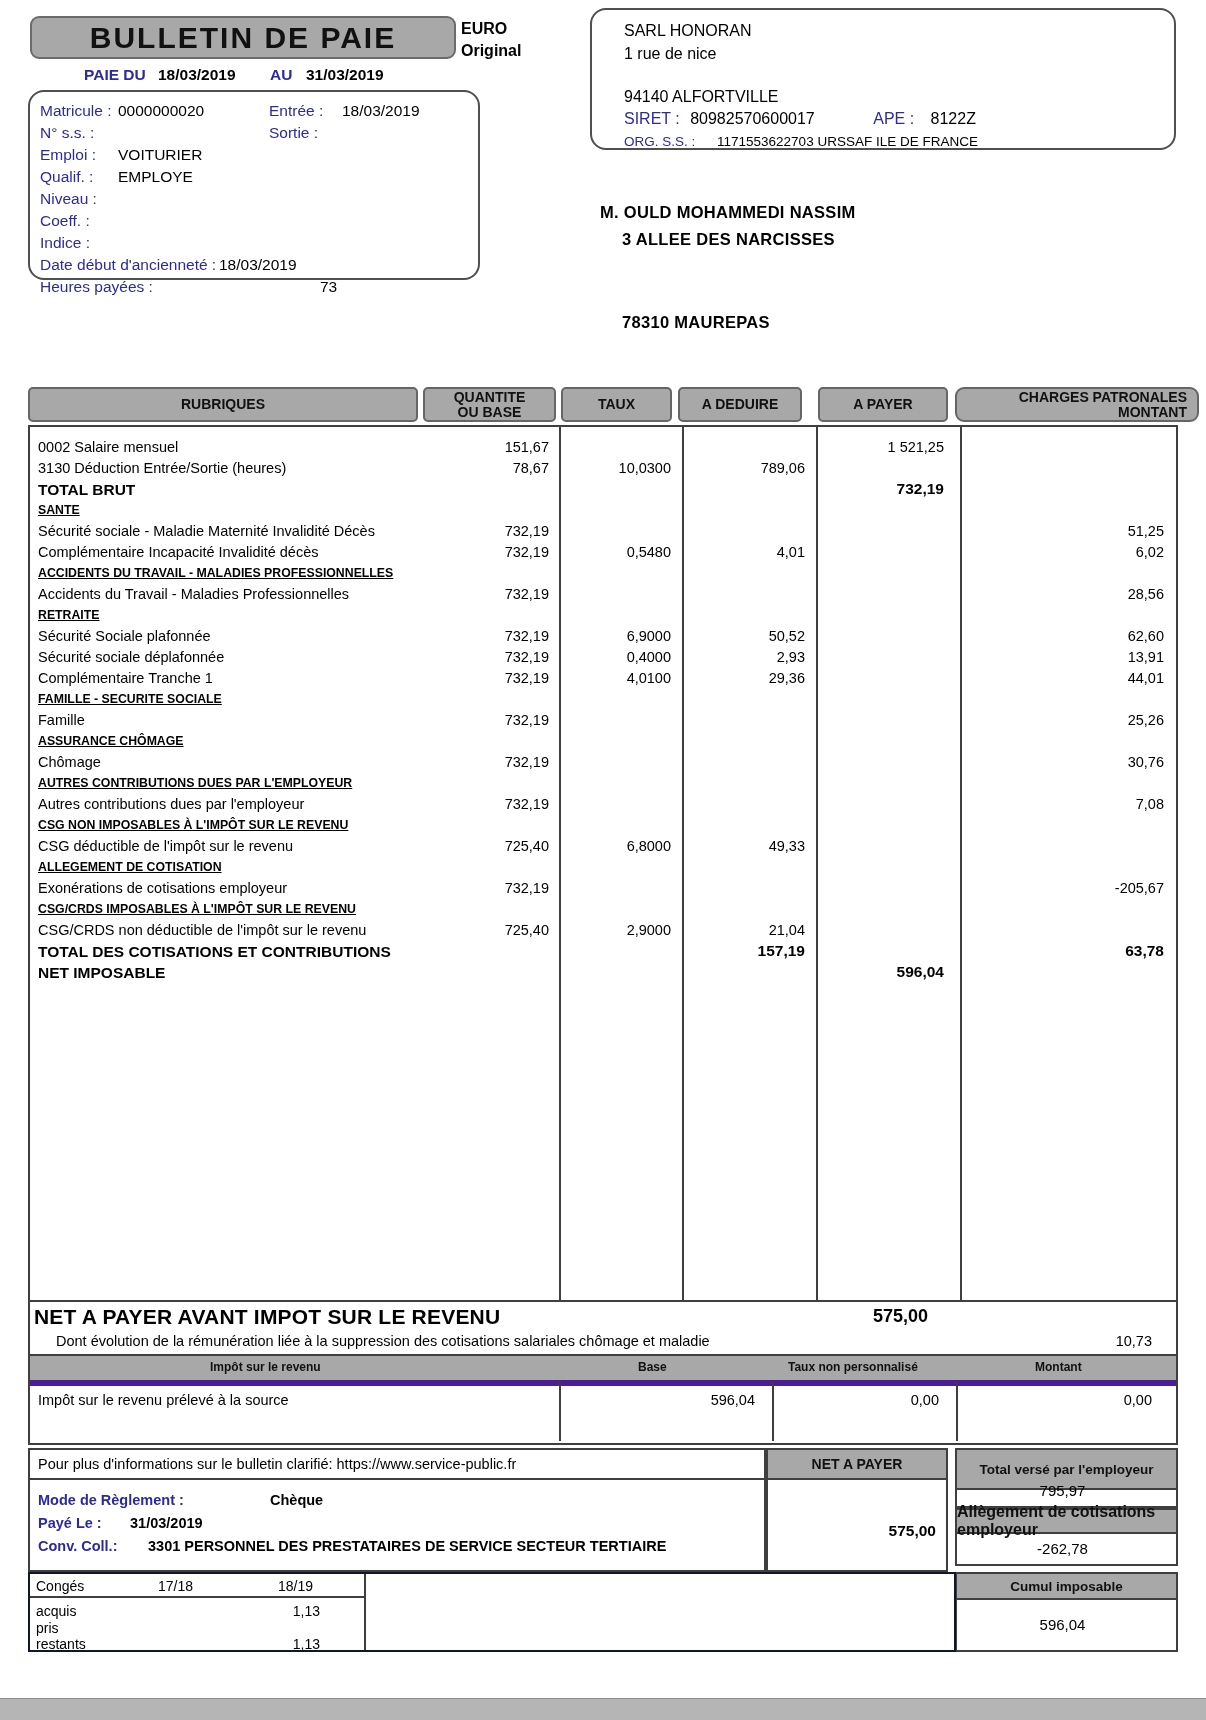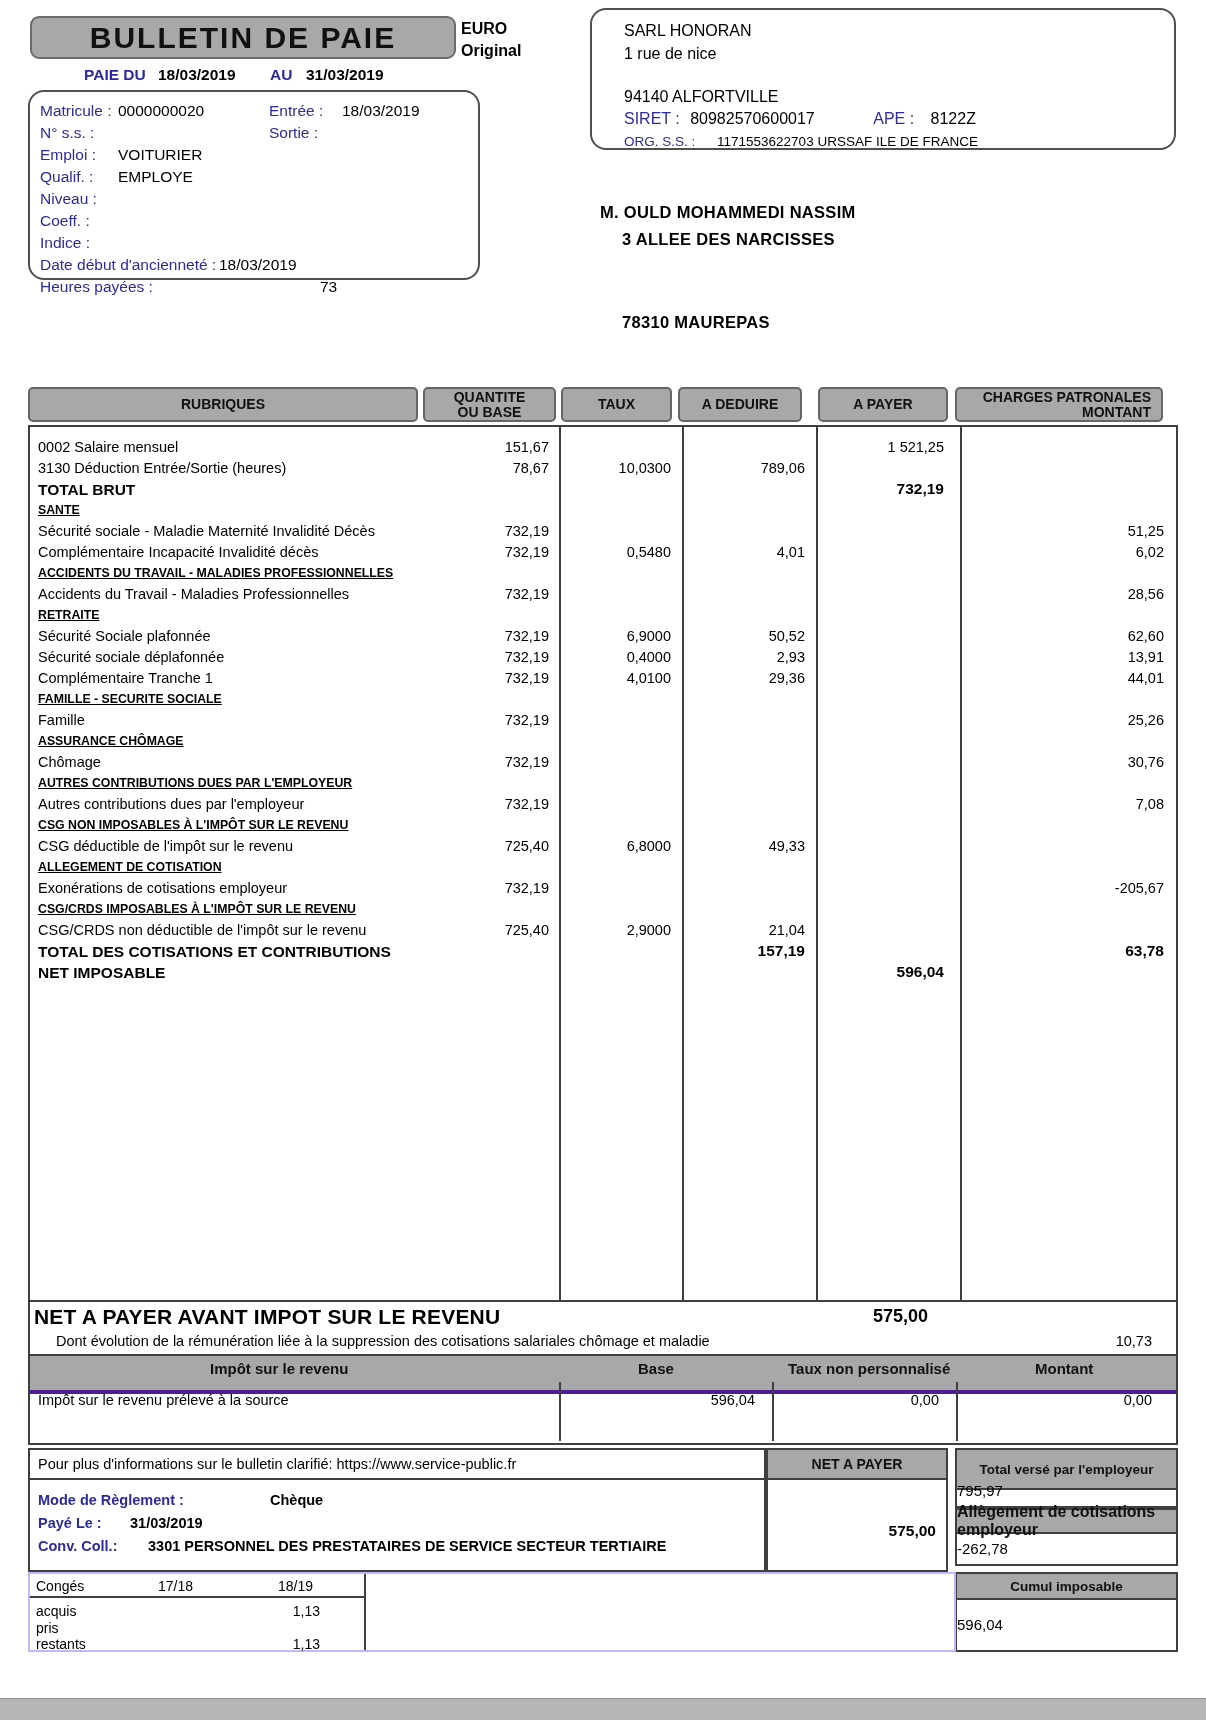--- a/index.html
+++ b/index.html
@@ -44,38 +44,38 @@
   .trow.section .rlabel { font-weight:bold; font-size:12.3px; text-decoration:underline; }
   .trow.total { font-weight:bold; font-size:15.5px; }
   .trow.total .c1 { padding-top:2px; }
 
   
   .lower-box { left:28px; top:1302px; width:1150px; height:143px; border:2px solid #3f3f3f; border-top:none; }
   .net-label { position:absolute; left:4px; top:3px; font-size:21px; font-weight:bold; letter-spacing:0.2px; }
   .net-value { position:absolute; left:740px; top:4px; width:158px; text-align:right; font-size:18px; font-weight:bold; }
   .net-note { position:absolute; left:26px; top:31px; font-size:14.5px; }
   .net-note-value { position:absolute; right:24px; top:31px; font-size:14.5px; }
-  .impot-head { position:absolute; left:0; top:52px; width:1146px; height:40px; background:#a8a8a8;
-    border-top:2px solid #3f3f3f; border-bottom:4px solid #4c1d95; font-weight:bold; font-size:15px; color:#111; }
+  .impot-head { position:absolute; left:0; top:52px; width:1146px; height:32px; background:#a8a8a8;
+    border-top:2px solid #3f3f3f; border-bottom:6px solid #4c1d95; font-weight:bold; font-size:12px; color:#111; }
   .impot-head span { position:absolute; top:4px; }
   .impot-rowarea { position:absolute; left:0; top:80px; width:1146px; height:59px; font-size:14.5px; }
   .impot-rowarea .ivline { position:absolute; top:0; height:100%; width:2px; background:#3f3f3f; }
 
   
   .foot-left { left:28px; top:1448px; width:738px; height:124px; border:2px solid #3f3f3f; font-size:14.5px; }
   .foot-info { border-bottom:2px solid #3f3f3f; height:30px; line-height:28px; padding-left:8px; }
   .payline { position:absolute; height:20px; line-height:20px; white-space:nowrap; font-weight:bold; }
   .nap-cell { left:766px; top:1448px; width:182px; height:124px; border:2px solid #3f3f3f; }
   .nap-head { height:30px; background:#a8a8a8; border-bottom:2px solid #3f3f3f; display:flex; align-items:center; justify-content:center; font-weight:bold; font-size:14px; color:#111; }
   .nap-value { position:absolute; right:10px; top:72px; font-size:15.5px; font-weight:bold; }
   .rcol-head { left:955px; width:223px; background:#a8a8a8; border:2px solid #3f3f3f; display:flex; align-items:center; justify-content:center; font-weight:bold; color:#111; }
-  .rcol-cell { left:955px; width:223px; border:2px solid #3f3f3f; border-top:none; font-size:15px; text-align:left; padding-right:8px; }
-
-  
-  .conges-box { left:28px; top:1572px; width:928px; height:80px; border:2px solid #c4b5fd; font-size:14px; }
+  .rcol-cell { left:955px; width:223px; border:2px solid #3f3f3f; border-top:none; font-size:15px; text-align:center; padding-right:8px; }
+
+  
+  .conges-box { left:28px; top:1572px; width:928px; height:80px; border:2px solid #0f172a; font-size:14px; }
   .conges-vline { position:absolute; left:334px; top:0; bottom:0; width:2px; background:#3f3f3f; }
   .conges-headrow { position:absolute; left:0; top:0; width:334px; height:24px; border-bottom:2px solid #3f3f3f; }
   .cg { position:absolute; height:18px; line-height:18px; }
 
   .bottom-strip { left:0; top:1698px; width:1206px; height:22px; background:#b5b5b5; border-top:1px solid #8f8f8f; }
 </style>
 </head>
 <body>
 
 <div class="page">
@@ -157,21 +157,21 @@
       </div>
     <div class="thcell" style="left:533px;width:111px;">
         <span>TAUX</span>
       </div>
     <div class="thcell" style="left:650px;width:124px;">
         <span>A DEDUIRE</span>
       </div>
     <div class="thcell" style="left:790px;width:130px;">
         <span>A PAYER</span>
       </div>
-    <div class="thcell right" style="left:927px;width:208px;">
+    <div class="thcell right" style="left:927px;width:244px;border-radius:9px;">
         <span>CHARGES PATRONALES</span>
         <span>MONTANT</span>
       </div>
   </div>
 
   <div class="abs tbody">
     <div class="vline" style="left:529px;"></div>
     <div class="vline" style="left:652px;"></div>
     <div class="vline" style="left:786px;"></div>
     <div class="vline" style="left:930px;"></div>

